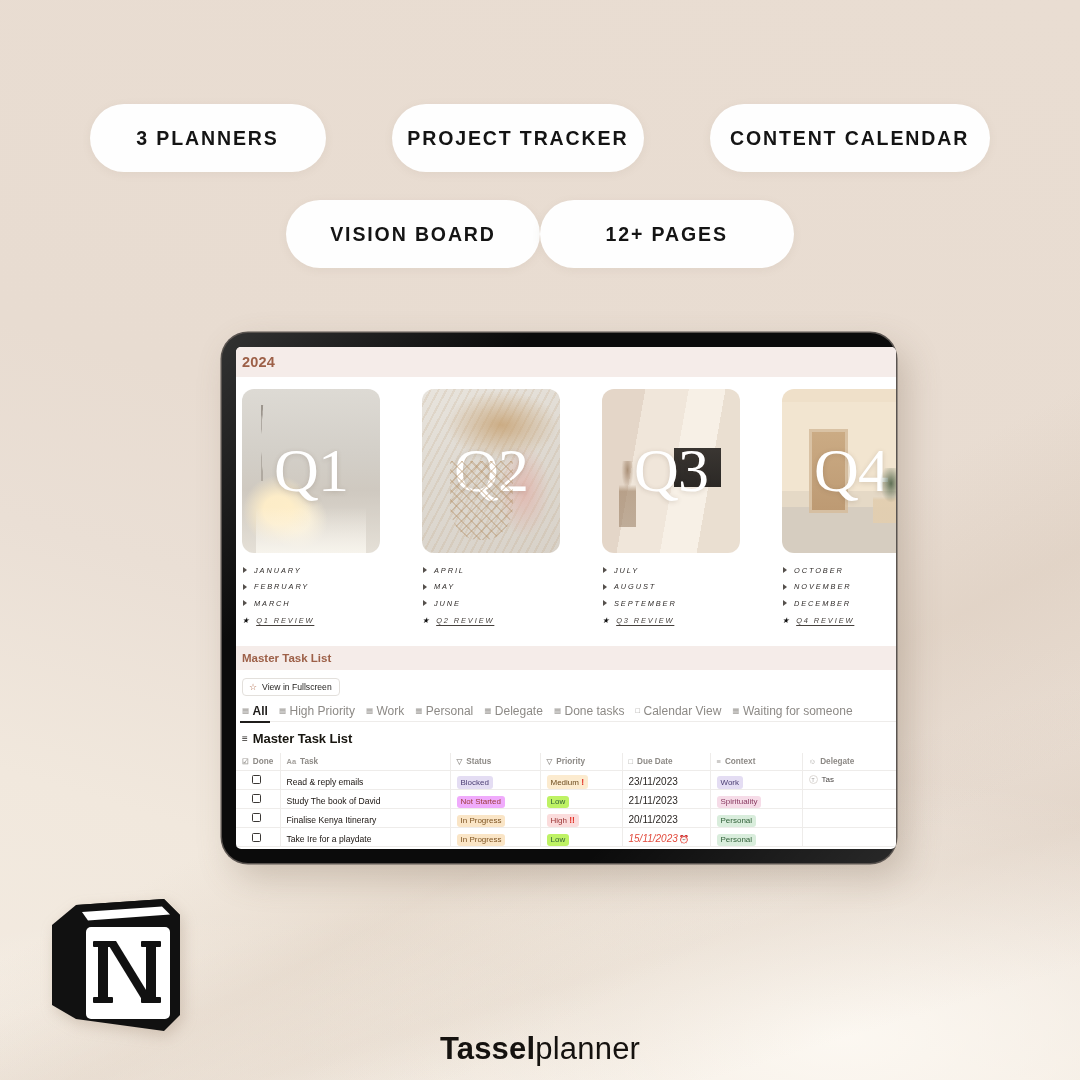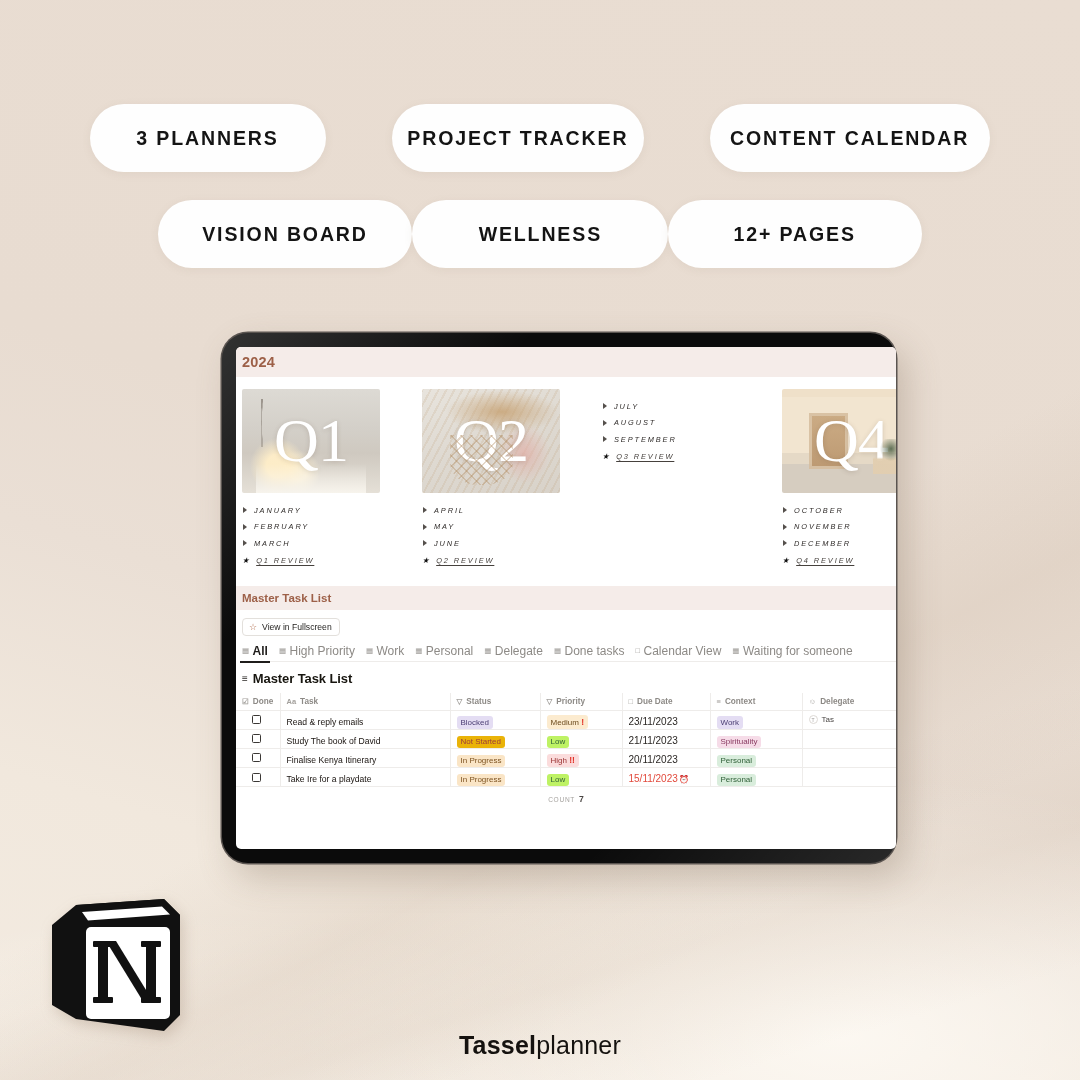--- a/index.html
+++ b/index.html
@@ -125,22 +125,22 @@
   .quarters {
     display: flex;
     gap: 42px;
     padding: 12px 0 0 6px;
   }
   .q-card { width: 138px; flex: 0 0 138px; }
 
   .q-img {
     position: relative;
     width: 138px;
-    height: 104px;
-    border-radius: 2px;
+    height: 164px;
+    border-radius: 12px;
     overflow: hidden;
   }
   .q-img .label {
     position: absolute;
     left: 50%;
     top: 50%;
     transform: translate(-50%,-52%);
     font-family: "Liberation Serif", serif;
     font-size: 62px;
     font-weight: 400;
@@ -355,33 +355,33 @@
 
   .badge {
     display: inline-block;
     font-size: 8px;
     padding: 1.2px 4px;
     border-radius: 3px;
     line-height: 1.25;
     white-space: nowrap;
   }
   .b-blocked  { background:#e4ddf3; color:#4a3d72; }
-  .b-notstart { background:#eab308; color:#9b3c3c; }
+  .b-notstart { background:#f0abfc; color:#9b3c3c; }
   .b-inprog   { background:#fae5c6; color:#7d5321; }
   .b-medium   { background:#fcebcf; color:#6b4a1d; }
   .b-low      { background:#bef264; color:#2f5f37; }
   .b-high     { background:#fbdcdc; color:#9b3434; }
   .b-work     { background:#e4ddf3; color:#4a3d72; }
   .b-spirit   { background:#f6dce8; color:#8a3c63; }
   .b-personal { background:#d9eddc; color:#2f5f37; }
 
   .bang { color:#e2342a; font-weight:700; font-size:8.6px; }
 
   .date-txt { font-size: 10px; color: #2b2724; }
-  .date-txt.overdue { color: #e24a3c; }
+  .date-txt.overdue { color: #e24a3c; font-style: italic; }
   .clock { font-size: 8px; color:#e24a3c; margin-left: 2px; }
 
   .del-cell { display:flex; align-items:center; gap:4px; }
   .del-av {
     width: 9px; height: 9px; border-radius: 50%;
     border: 1px solid #ddd9d5;
     display:flex; align-items:center; justify-content:center;
     font-size:5px; color:#a09d99;
   }
   .del-name { font-size: 8px; color: #4a4644; }
@@ -405,21 +405,21 @@
     height: 138px;
     filter: drop-shadow(3px 5px 7px rgba(140,115,95,.28));
   }
 
   
   .brand {
     position: absolute;
     left: 0; right: 0;
     top: 1031px;
     text-align: center;
-    font-size: 25px;
+    font-size: 31px;
     color: #15120f;
     letter-spacing: .2px;
   }
   .brand .b1 { font-weight: 700; }
   .brand .b2 { font-weight: 300; }
 </style>
 </head>
 <body>
 
 <div class="bg-wrap"></div>
@@ -433,23 +433,20 @@
       <span>PROJECT TRACKER</span>
     </div>
     <div class="pill p-content">
       <span>CONTENT CALENDAR</span>
     </div>
   </div>
   <div class="pill-row row2">
     <div class="pill p-vision">
       <span>VISION BOARD</span>
     </div>
-    <div class="pill p-wellness">
-      <span>WELLNESS</span>
-    </div>
     <div class="pill p-pages">
       <span>12+ PAGES</span>
     </div>
   </div>
 </div>
 
 <div class="tablet">
   <div class="screen">
 
     
@@ -502,20 +499,23 @@
             <span class="mname">JUNE</span>
           </div>
           <div class="m-row review">
             <span class="star">★</span>
             <span class="mname">Q2 REVIEW</span>
           </div>
         </div>
       </div>
 
       <div class="q-card">
+        <div class="q-img img-q3">
+          <div class="label">Q3</div>
+        </div>
         <div class="months">
           <div class="m-row">
             <span class="tri"></span>
             <span class="mname">JULY</span>
           </div>
           <div class="m-row">
             <span class="tri"></span>
             <span class="mname">AUGUST</span>
           </div>
           <div class="m-row">

